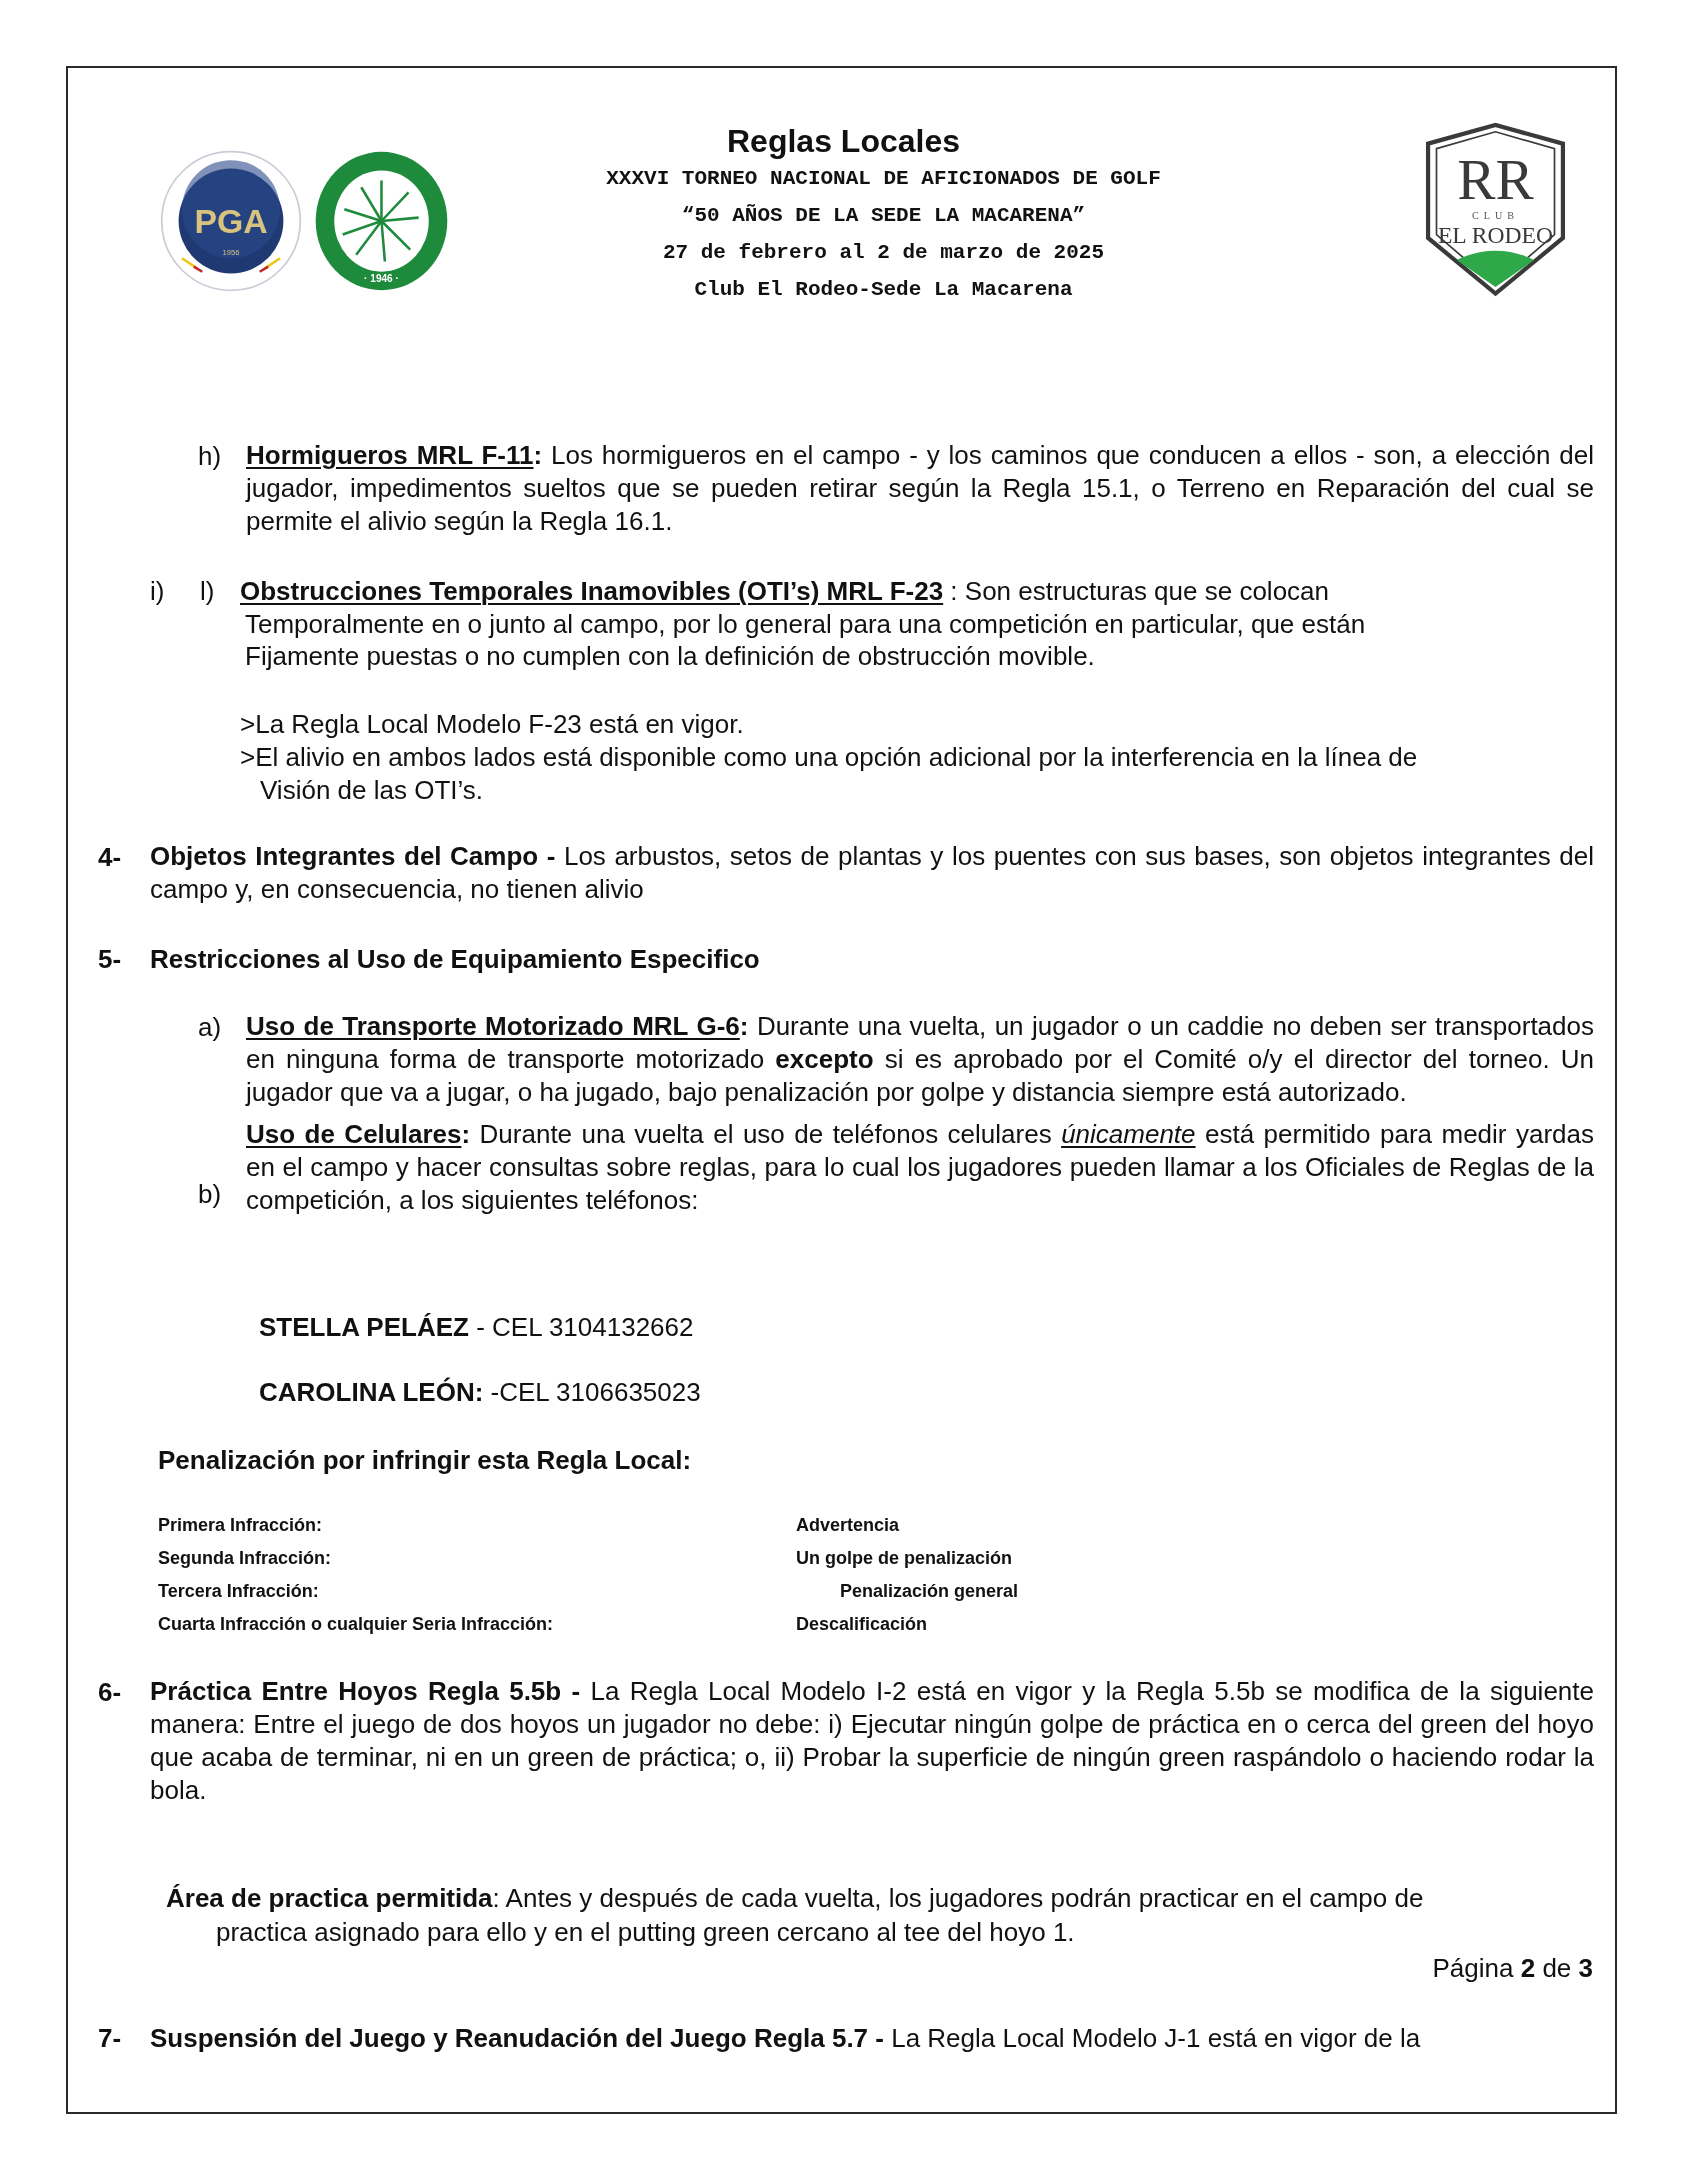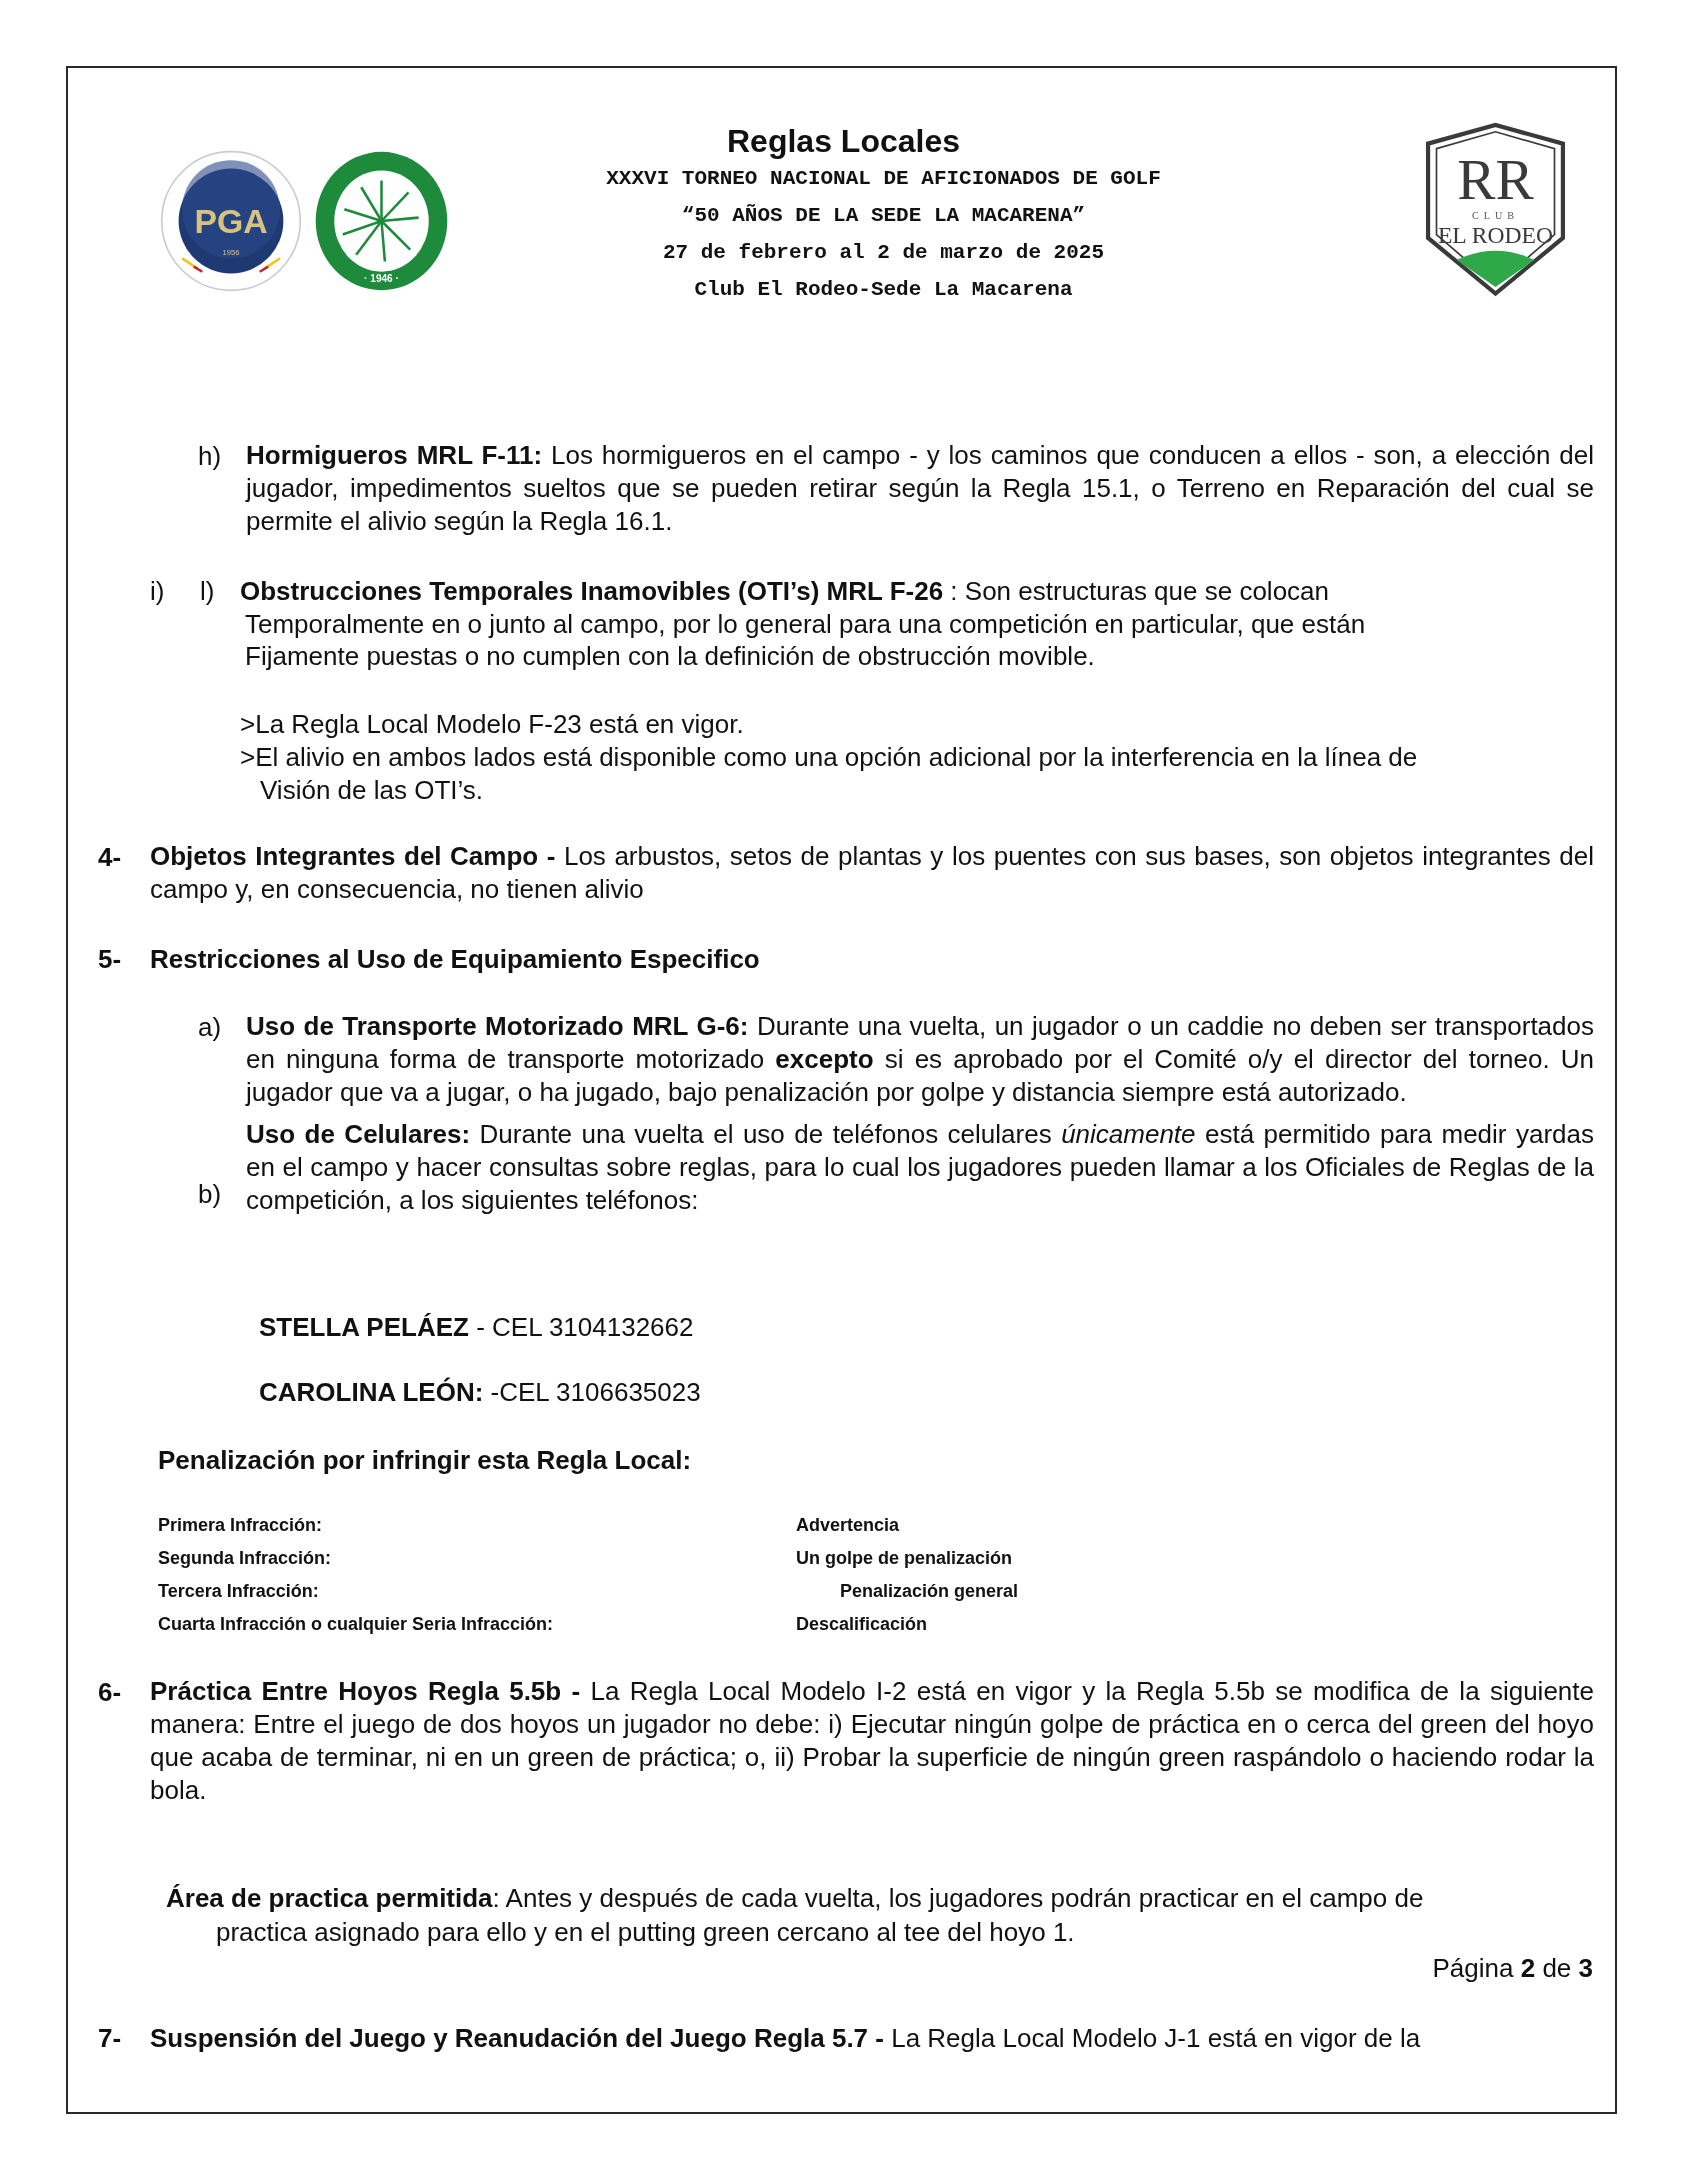--- a/index.html
+++ b/index.html
@@ -6,21 +6,21 @@
   body { width:1687px; height:2183px; position:relative; overflow:hidden;
          font-family:"Liberation Sans", sans-serif; color:#111; }
   .frame { position:absolute; left:66px; top:66px; width:1551px; height:2048px;
            border:2.5px solid #2a2a2a; box-sizing:border-box; }
   .hdr { position:absolute; left:0; width:1687px; text-align:center; font-weight:bold; white-space:nowrap; }
   .hdr.title { font-family:"Liberation Sans", sans-serif; font-size:32px; top:123px; }
   .hdr.sub { font-family:Liberation Mono, monospace; font-size:21px;padding-left:40px; }
   .line { position:absolute; font-size:26px; line-height:34px; white-space:nowrap; }
   .para { position:absolute; font-size:26px; line-height:33px; text-align:justify; }
   .b { font-weight:bold; }
-  .u { text-underline-offset:3.4px; text-decoration-thickness:1.7px; }
+  .u { text-decoration:underline; text-underline-offset:3.4px; text-decoration-thickness:1.7px; }
   .i { font-style:italic; }
   .num { position:absolute; font-size:26px; font-weight:bold; line-height:34px; }
   .lbl { position:absolute; font-size:26px; line-height:34px; }
   .pen-row { position:absolute; font-size:18px; font-weight:bold; line-height:33px; white-space:nowrap;text-align:center; }
   .logo { position:absolute; }
 </style>
 </head>
 <body>
 
 <div class="frame"></div>
@@ -74,21 +74,21 @@
 <div class="hdr sub" style="top:278px;">Club El Rodeo-Sede La Macarena</div>
 
 <div class="lbl" style="left:198px;top:439px;">h)</div>
 <div class="para" style="left:246px;top:439px;width:1348px;">
   <span class="b u">Hormigueros MRL F-11</span><span class="b">:</span><span> Los hormigueros en el campo - y los caminos que conducen a ellos - son, a elección del jugador, impedimentos sueltos que se pueden retirar según la Regla 15.1, o Terreno en Reparación del cual se permite el alivio según la Regla 16.1.</span>
 </div>
 
 <div class="lbl" style="left:150px;top:574px;">i)</div>
 <div class="lbl" style="left:200px;top:574px;">l)</div>
 <div class="line" style="left:240px;top:574px;">
-  <span class="b u">Obstrucciones Temporales Inamovibles (OTI’s) MRL F-26</span><span> :   Son estructuras que se colocan</span>
+  <span class="b u">Obstrucciones Temporales Inamovibles (OTI’s) MRL F-23</span><span> :   Son estructuras que se colocan</span>
 </div>
 <div class="line" style="left:245px;top:607px;">Temporalmente en o junto al campo, por lo general para una competición en particular, que están</div>
 <div class="line" style="left:245px;top:639px;">Fijamente puestas o no cumplen con la definición de obstrucción movible.</div>
 <div class="line" style="left:240px;top:707px;">&gt;La Regla Local Modelo F-23 está en vigor.</div>
 <div class="line" style="left:240px;top:740px;">&gt;El alivio en ambos lados está disponible como una opción adicional por la interferencia en la línea de</div>
 <div class="line" style="left:260px;top:773px;">Visión de las OTI’s.</div>
 
 <div class="num" style="left:98px;top:840px;">4-</div>
 <div class="para" style="left:150px;top:840px;width:1444px;">
   <span class="b">Objetos Integrantes del Campo -</span><span> Los arbustos, setos de plantas y  los puentes con sus bases, son objetos integrantes del campo y, en consecuencia, no tienen alivio</span>

